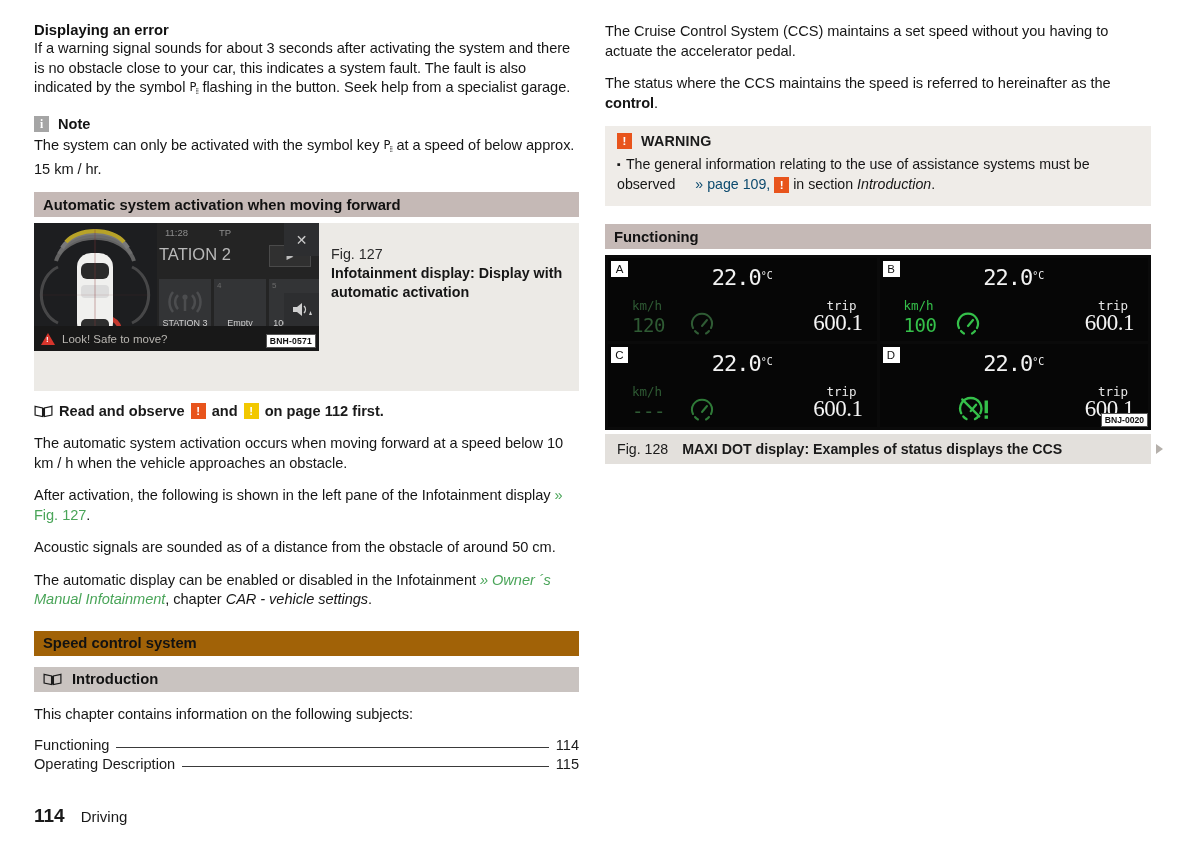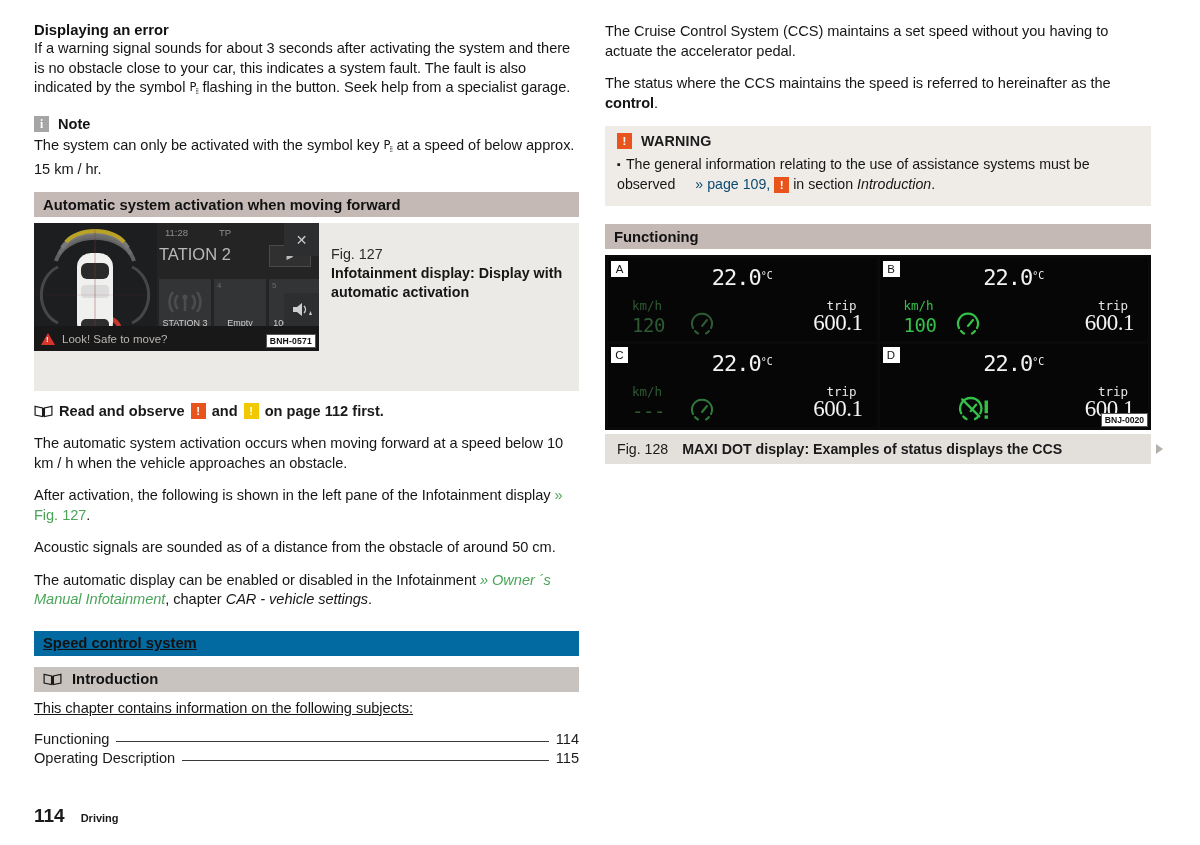--- a/index.html
+++ b/index.html
@@ -37,21 +37,21 @@
   .bar {
     display: flex; align-items: center;
     height: 25px;
     padding-left: 9px;
     font-size: 14.8px;
     font-weight: bold;
     color: #121212;
     margin: 0;
   }
   .bar.gray  { background: #c5b9b6; }
-  .bar.green { background: #0369a1; text-decoration: underline; }
+  .bar.green { background: #a16207; }
   .bar.lightgray { background: #c9c3c0; }
 
   
   .noteblock { margin: 14px 0 4px 0; }
   .note-head {
     display: flex; align-items: center; gap: 9px;
     font-size: 14.6px; font-weight: bold; color: #141414;
     margin-bottom: 4px;
   }
   .ico-sq {
@@ -202,21 +202,21 @@
   .toc-label { white-space: nowrap; }
   .toc-dots { flex: 1 1 auto; border-bottom: 1px solid #3a3a3a; margin: 0 7px 5px 7px; height: 1px; }
   .toc-page { white-space: nowrap; }
 
   
   .footer {
     position: absolute; left: 34px; bottom: 18px;
     display: flex; align-items: baseline; gap: 16px;
   }
   .footer .pgnum { font-size: 19px; font-weight: bold; }
-  .footer .chap  { font-size: 11px; font-weight: bold; }
+  .footer .chap  { font-size: 15px; font-weight: normal; }
 
   
   .maxibox {
     background: #0a0a0a;
     padding: 3px;
     margin-top: 6px;
     position: relative;
     width: 546px;
   }
   .maxigrid {
@@ -451,21 +451,21 @@
 
     <div class="bar lightgray" style="margin-top:11px; gap:8px;">
       <svg class="bookicon" viewBox="0 0 20 15" style="margin-right:2px;">
         <path d="M1,2.5 L9,4.2 L9,13.5 L1,11.8 Z" fill="none" stroke="#1a1a1a" stroke-width="1.3"></path>
         <path d="M19,2.5 L11,4.2 L11,13.5 L19,11.8 Z" fill="none" stroke="#1a1a1a" stroke-width="1.3"></path>
         <line x1="10" y1="4.2" x2="10" y2="13.5" stroke="#1a1a1a" stroke-width="1.1"></line>
       </svg>
       <span>Introduction</span>
     </div>
 
-    <p class="body" style="margin-top:7px;text-decoration:underline;">This chapter contains information on the following subjects:</p>
+    <p class="body" style="margin-top:13px;">This chapter contains information on the following subjects:</p>
 
     <div class="toc">
       <div class="toc-row">
         <span class="toc-label">Functioning</span>
         <span class="toc-dots"></span>
         <span class="toc-page">114</span>
       </div>
       <div class="toc-row">
         <span class="toc-label">Operating Description</span>
         <span class="toc-dots"></span>

